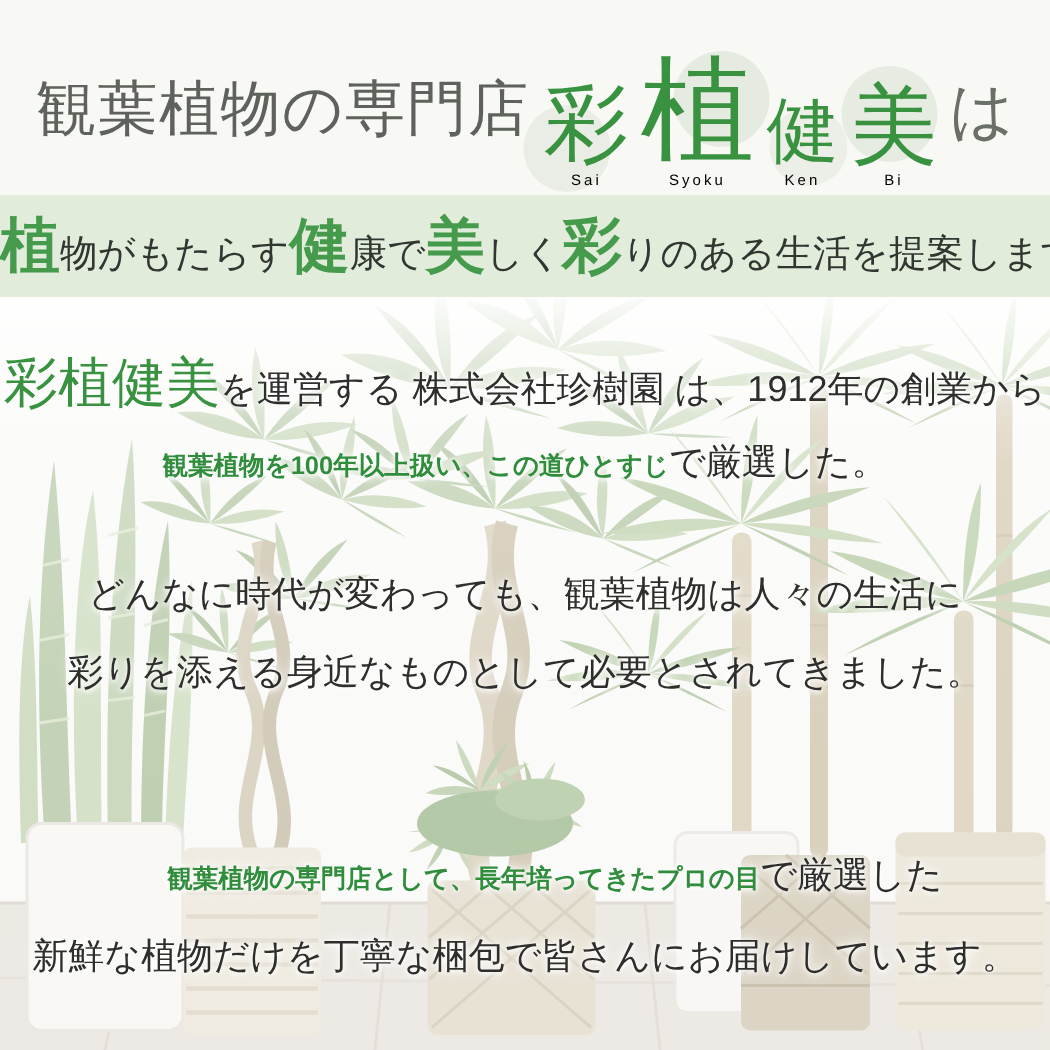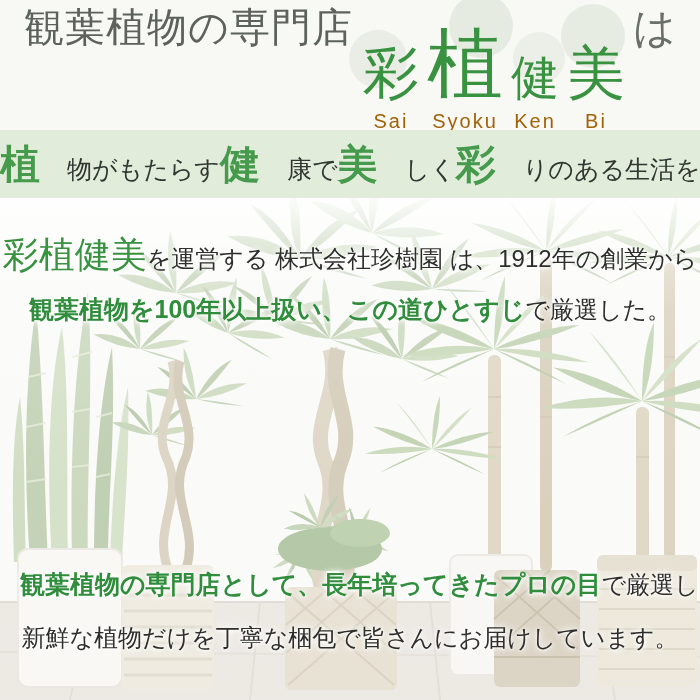--- a/index.html
+++ b/index.html
@@ -4,62 +4,62 @@
 <style>
   html,body{margin:0;padding:0;background:#ffffff;}
   .stage{
     position:relative;width:700px;height:700px;overflow:hidden;
     background:#f8f8f5;
     font-family:"Liberation Sans","DejaVu Sans",sans-serif;
   }
   
   .header{
     position:absolute;top:0;left:0;right:0;height:130px;
-    display:flex;justify-content:center;z-index:5;
+    display:flex;justify-content:center;align-items:flex-end;z-index:5;
   }
   .header-prefix{
     font-size:40px;color:#5d635c;letter-spacing:1px;font-weight:500;
     margin:0 10px 30px 0;white-space:nowrap;
   }
   .logo{position:relative;display:flex;align-items:flex-end;gap:8px;}
   .logo-circle{position:absolute;border-radius:50%;z-index:0;}
   .logo-circle.c1{left:-14px;top:30px;width:58px;height:58px;background:#e9ede5;}
   .logo-circle.c2{left:86px;top:-6px;width:64px;height:64px;background:#e6ebe2;}
   .logo-circle.c3{left:150px;top:32px;width:52px;height:52px;background:#ecefe8;}
   .logo-circle.c4{left:198px;top:4px;width:64px;height:64px;background:#e7ece3;}
   .logo-char{position:relative;z-index:1;display:flex;flex-direction:column;align-items:center;}
   .kanji{
     font-family:"Liberation Serif","DejaVu Serif",serif;
     color:#39923f;line-height:0.92;font-weight:500;
   }
   .k0{font-size:56px;} .k1{font-size:76px;} .k2{font-size:48px;} .k3{font-size:58px;}
   .romaji{
-    font-size:20px;color:#a16207;letter-spacing:2px;margin-top:12px;
+    font-size:10px;color:#000000;letter-spacing:2px;margin-top:2px;
     height:18px;line-height:18px;font-weight:500;
   }
   .header-suffix{
     font-size:42px;color:#6a6f68;margin:0 0 28px 8px;white-space:nowrap;
   }
   
   .tagline{
     position:absolute;top:130px;left:0;right:0;height:68px;
     background:#e1ecdb;text-align:center;white-space:nowrap;
     line-height:68px;z-index:5;
   }
-  .tag-dark{font-size:25px;color:#323631;vertical-align:baseline;margin-left:27px;}
+  .tag-dark{font-size:25px;color:#323631;vertical-align:baseline;}
   .tag-green{font-size:40px;color:#459a4c;font-weight:600;vertical-align:baseline;}
   
   .bg-photo{position:absolute;left:0;top:197px;width:700px;height:503px;z-index:1;}
   .bl{
     position:absolute;left:0;width:700px;text-align:center;white-space:nowrap;
     z-index:6;line-height:1.3;
     text-shadow:0 0 6px #ffffff,0 0 10px #ffffff,0 1px 3px #ffffff;
   }
   .t-dark{font-size:24px;color:#2e2e2c;}
-  .t-green{font-size:25px;color:#2f8d3c;font-weight:600;}
+  .t-green{font-size:17px;color:#2f8d3c;font-weight:600;}
   .t-brand{font-family:"Liberation Serif","DejaVu Serif",serif;color:#39923f;font-weight:500;}
   .brand-36{font-size:36px;} .brand-40{font-size:40px;}
   .p1l1{top:232px;} .p1l2{top:293px;}
   .p2l1{top:381px;} .p2l2{top:433px;}
   .p3l1{top:509px;} .p3l2{top:568px;margin-left:20px;} .p3l3{top:622px;}
 </style>
 </head>
 <body>
 
 <div class="stage">
@@ -243,20 +243,26 @@
     <span class="tag-green">植</span><span class="tag-dark">物がもたらす</span><span class="tag-green">健</span><span class="tag-dark">康で</span><span class="tag-green">美</span><span class="tag-dark">しく</span><span class="tag-green">彩</span><span class="tag-dark">りのある生活を提案します</span>
   </div>
 
   <div class="bl p1l1">
     <span class="t-brand brand-36">彩植健美</span><span class="t-dark">を運営する 株式会社珍樹園 は、1912年の創業から</span>
   </div>
   <div class="bl p1l2">
     <span class="t-green">観葉植物を100年以上扱い、この道ひとすじ</span><span class="t-dark">で厳選した。</span>
   </div>
 
+  <div class="bl p2l1">
+    <span class="t-dark">どんなに時代が変わっても、観葉植物は人々の生活に</span>
+  </div>
+  <div class="bl p2l2">
+    <span class="t-dark">彩りを添える身近なものとして必要とされてきました。</span>
+  </div>
 
   <div class="bl p3l2">
     <span class="t-green">観葉植物の専門店として、長年培ってきたプロの目</span><span class="t-dark">で厳選した</span>
   </div>
   <div class="bl p3l3">
     <span class="t-dark">新鮮な植物だけを丁寧な梱包で皆さんにお届けしています。</span>
   </div>
 
 </div>
 

